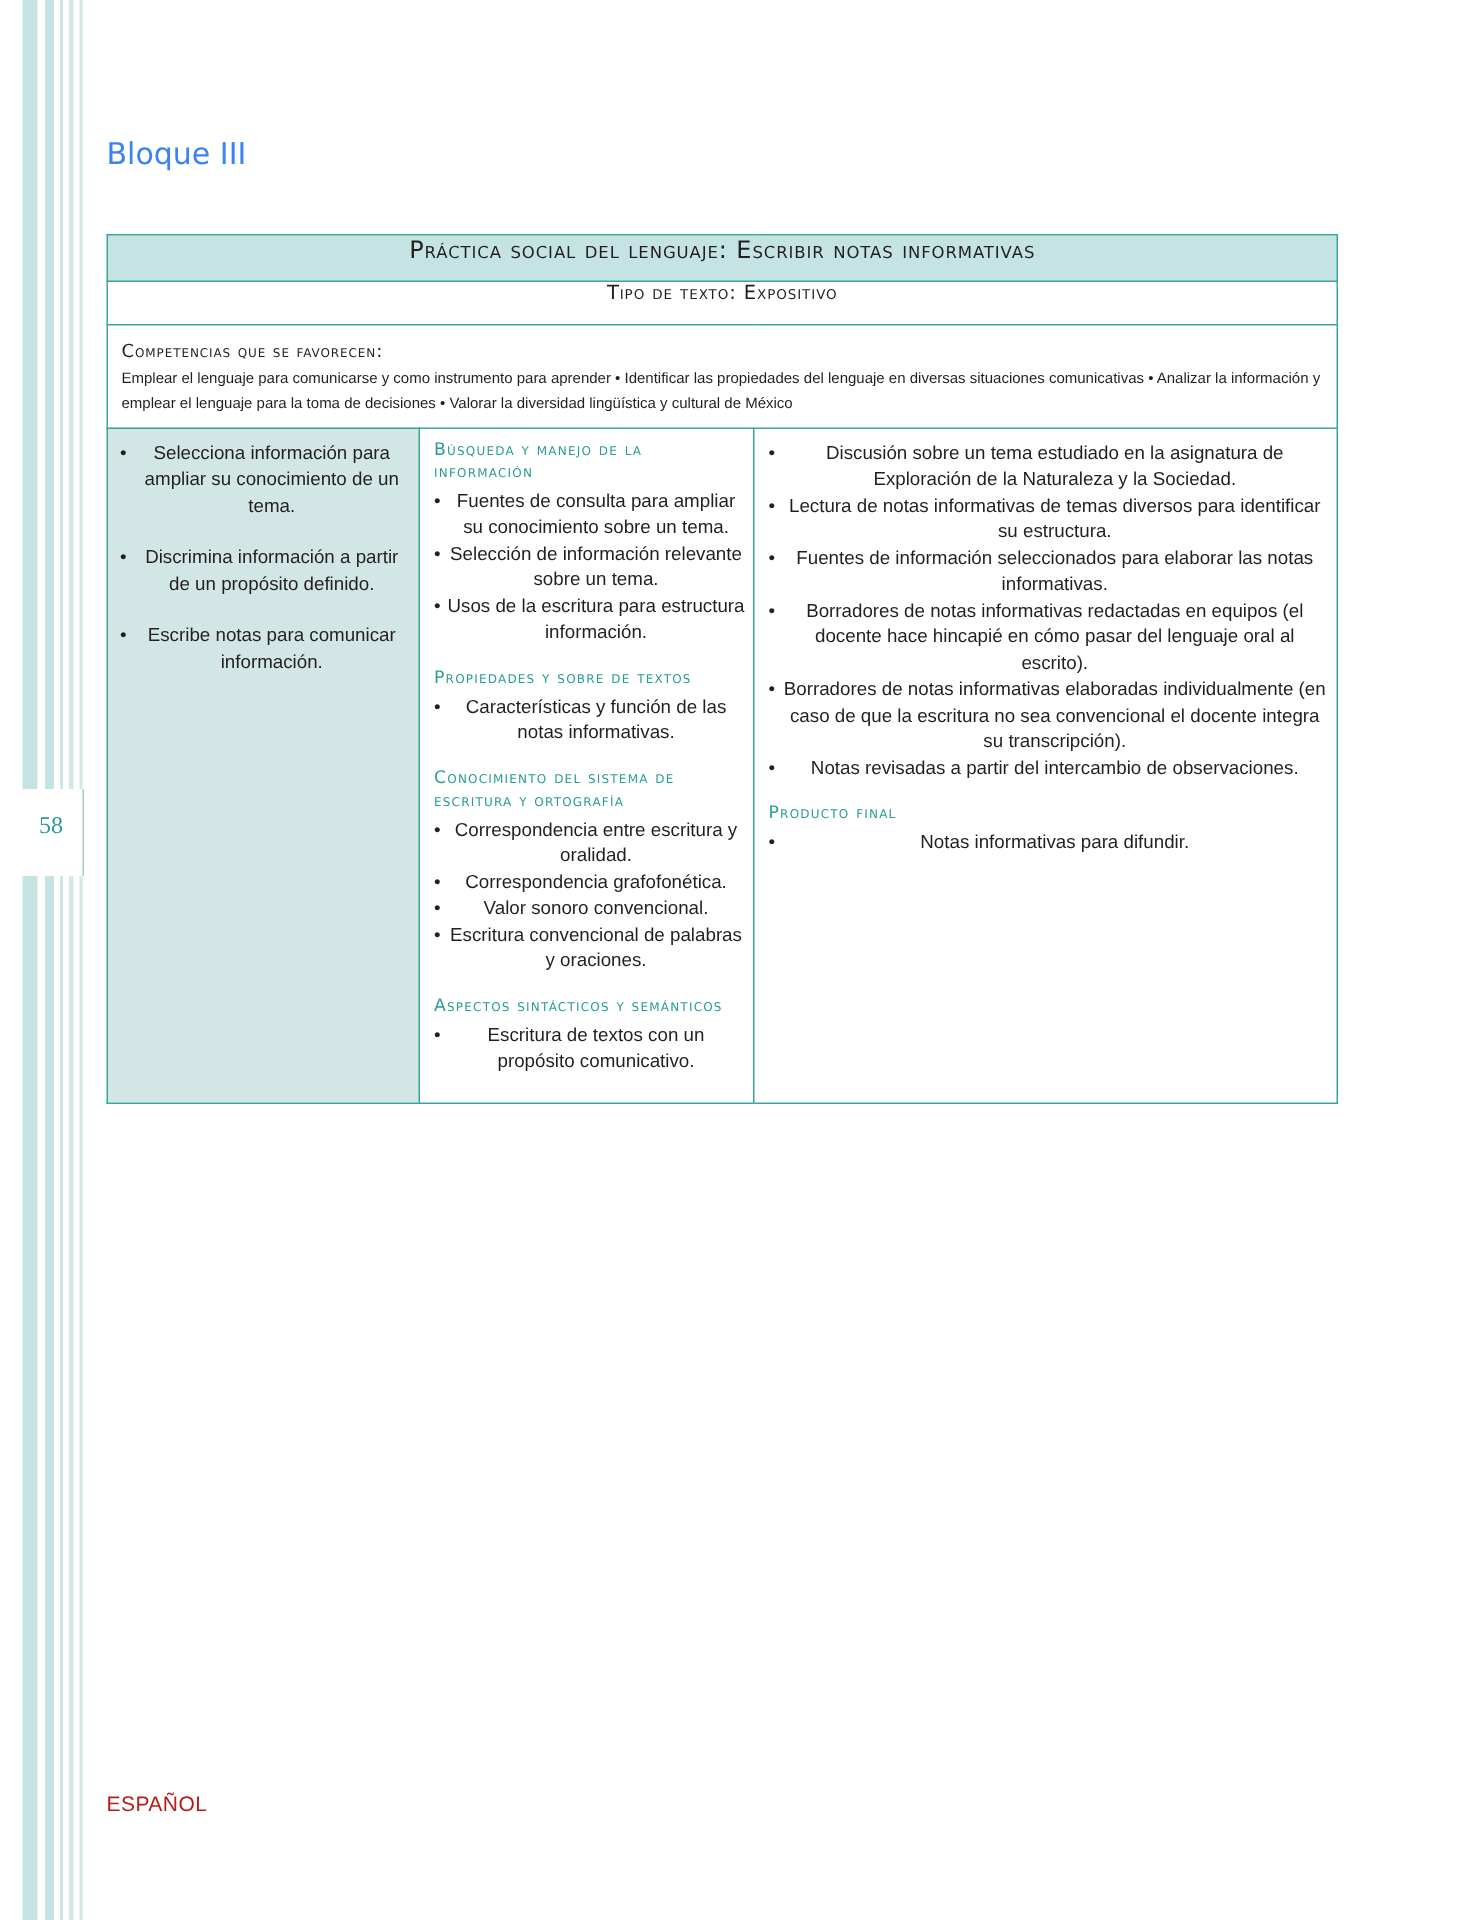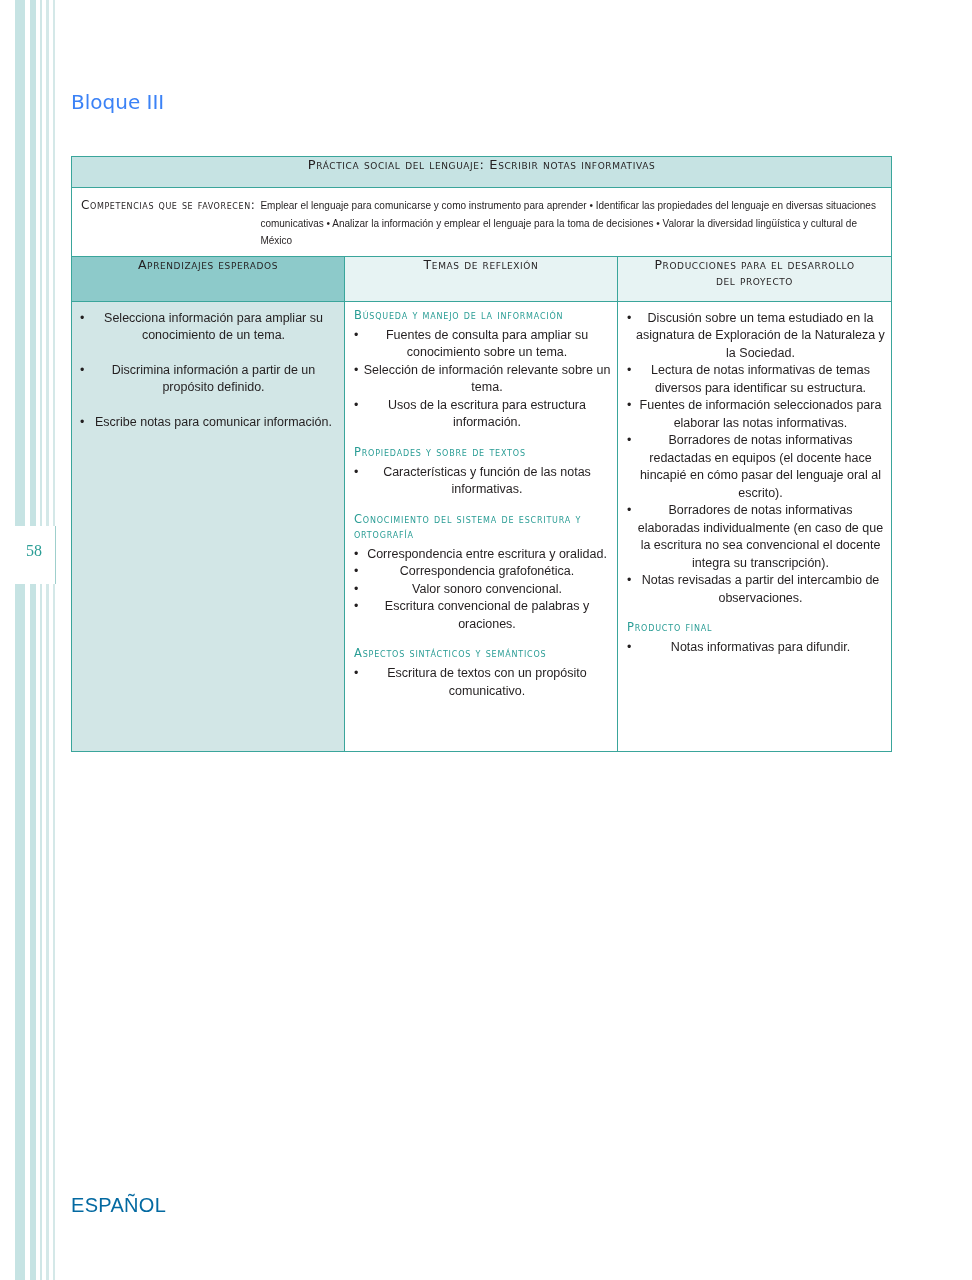--- a/index.html
+++ b/index.html
@@ -10,29 +10,29 @@
   .s2 { left:30px; width:6px; }
   .s3 { left:40px; width:2px; background:#cfe6e6; }
   .s4 { left:46px; width:3px; background:#d4e8e8; }
   .s5 { left:53px; width:2px; background:#d4e8e8; }
   .top { top:0; height:526px; }
   .bot { top:584px; height:696px; }
   .page-num { position:absolute; left:16px; top:542px; width:36px; text-align:center;
               font-family:"Liberation Serif", serif; font-size:16px; color:#2a9d95; }
   .page-line { position:absolute; left:55px; top:526px; width:1px; height:58px; background:#9fcfcc; }
   .bloque { position:absolute; left:71px; top:90px; font-family:"DejaVu Sans", sans-serif; font-size:20px; color:#3b82f6; }
-  .footer { position:absolute; left:71px; top:1194px; font-size:20px; color:#0369a1; letter-spacing:0.3px; }
+  .footer { position:absolute; left:71px; top:1194px; font-size:14px; color:#b91c1c; letter-spacing:0.3px; }
 
   table.main { position:absolute; left:71px; top:156px; width:821px; border-collapse:collapse; }
   table.main td { border:1px solid #3aa59b; vertical-align:top; padding:0; }
   .sc { font-variant:small-caps; font-family:"DejaVu Sans", sans-serif; letter-spacing:0.6px; }
-  .row-title td { background:#c6e3e3; height:30px; text-align:center; vertical-align:middle; font-size:13px; }
+  .row-title td { background:#c6e3e3; height:30px; text-align:center; vertical-align:middle; font-size:16px; }
   .row-type td { background:#fff; height:28px; text-align:center; vertical-align:middle; font-size:13px; }
   .row-comp td { background:#fff; height:66px; font-size:12.5px; }
-  .comp-wrap { display:flex; padding:9px 8px 6px 9px; line-height:17.5px; }
+  .comp-wrap { display:flex; padding:9px 8px 6px 9px; line-height:17.5px;flex-direction:column; }
   .comp-label { white-space:nowrap; font-size:12px; padding-right:5px; }
   .comp-text { flex:1; font-family:"Liberation Sans", sans-serif; font-size:10px; }
   .row-head td { height:44px; text-align:center; vertical-align:middle; font-size:12.5px; line-height:16px; }
   .h1 { background:#8dcaca; width:272px; }
   .h2 { background:#e7f3f3; width:272px; }
   .h3 { background:#e7f3f3; }
   .row-body td { height:441px; font-size:12.5px; line-height:17.5px; }
   .b1 { background:#d2e6e6; padding:8px 6px 0 8px !important; }
   .b2, .b3 { background:#fff; padding:6px 6px 0 9px !important;margin-left:20px; }
   .item { position:relative; padding-left:9px;text-align:center; }
@@ -58,34 +58,30 @@
 <div class="page-line"></div>
 <div class="page-num">58</div>
 
 <div class="bloque">Bloque III</div>
 
 <table class="main">
   <tbody>
       <tr class="row-title">
     <td colspan="3" class="sc">Práctica social del lenguaje: Escribir notas informativas</td>
   </tr>
+  <tr class="row-type">
+    <td colspan="3" class="sc">Tipo de texto: Expositivo</td>
+  </tr>
   <tr class="row-comp">
     <td colspan="3">
       <div class="comp-wrap">
         <span class="comp-label sc">Competencias que se favorecen:</span>
         <span class="comp-text">Emplear el lenguaje para comunicarse y como instrumento para aprender • Identificar las propiedades del lenguaje en diversas situaciones comunicativas • Analizar la información y emplear el lenguaje para la toma de decisiones • Valorar la diversidad lingüística y cultural de México</span>
       </div>
     </td>
-  </tr>
-  <tr class="row-head">
-    <td class="h1 sc">Aprendizajes esperados</td>
-    <td class="h2 sc">Temas de reflexión</td>
-    <td class="h3 sc">
-          <div style="padding:0 30px">Producciones para el desarrollo del proyecto</div>
-        </td>
   </tr>
   <tr class="row-body">
     <td class="b1">
       <div class="item">Selecciona información para ampliar su conocimiento de un tema.</div>
       <div class="gap"></div>
       <div class="item">Discrimina información a partir de un propósito definido.</div>
       <div class="gap"></div>
       <div class="item">Escribe notas para comunicar información.</div>
     </td>
     <td class="b2">

